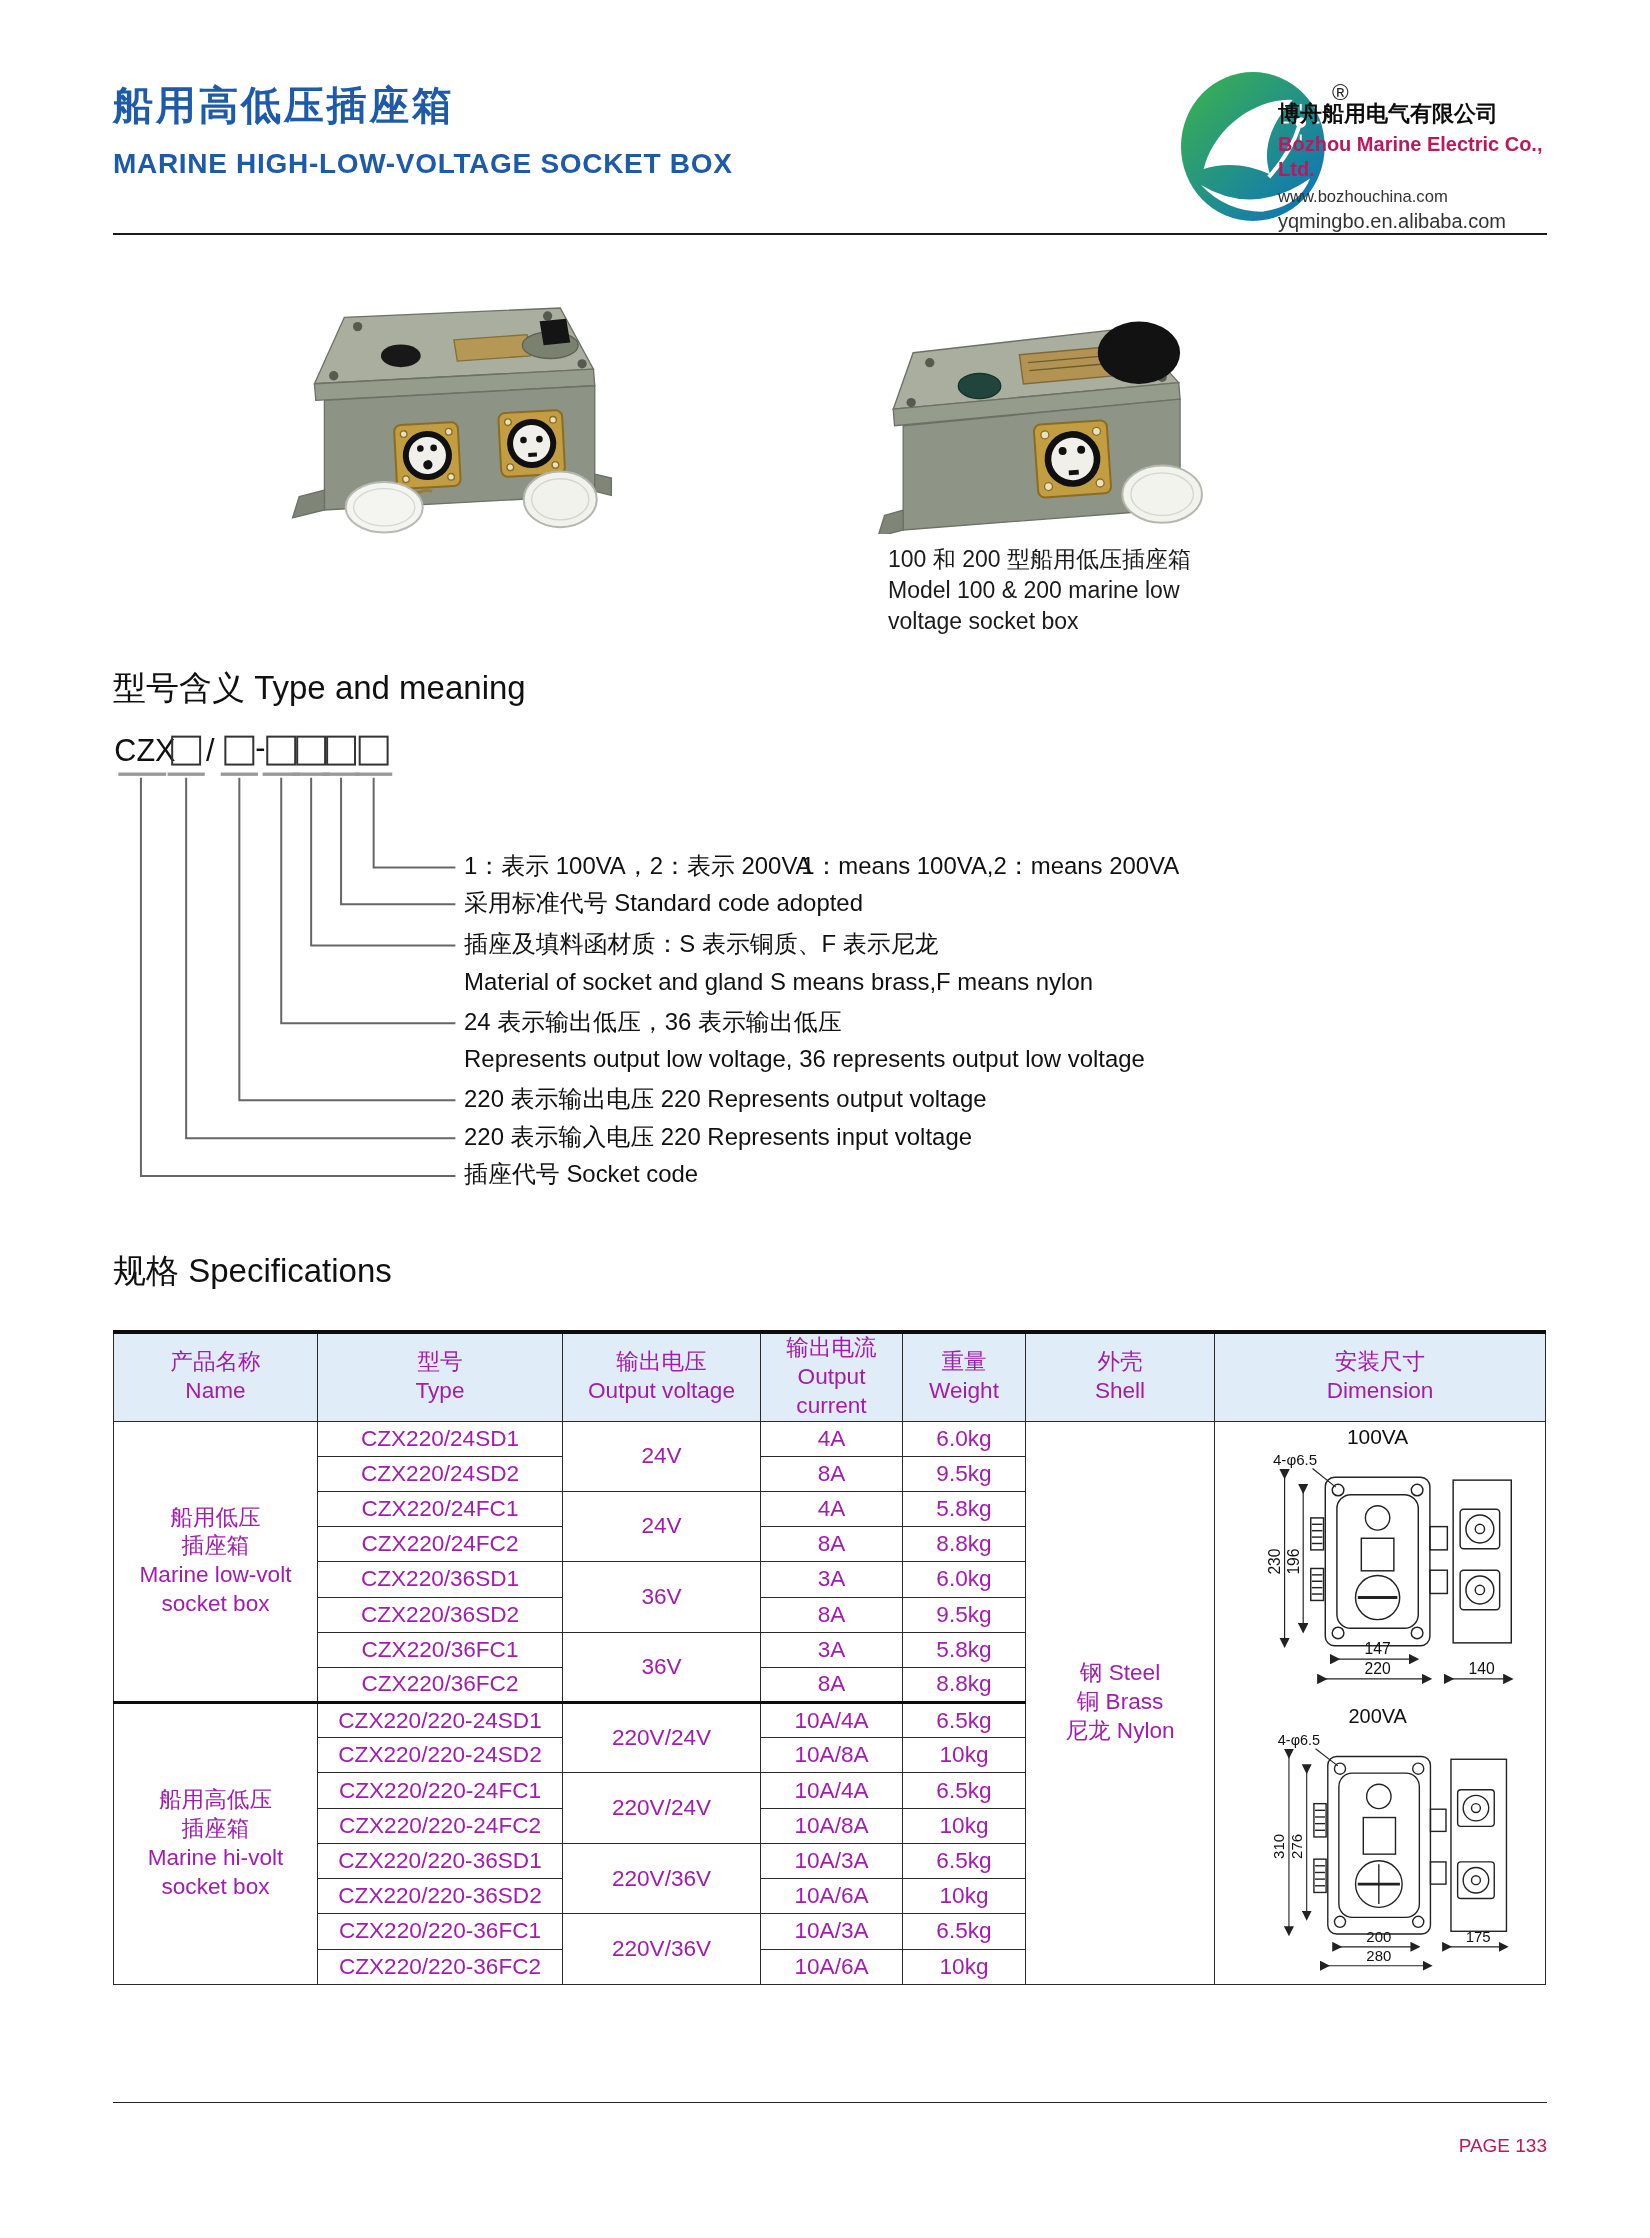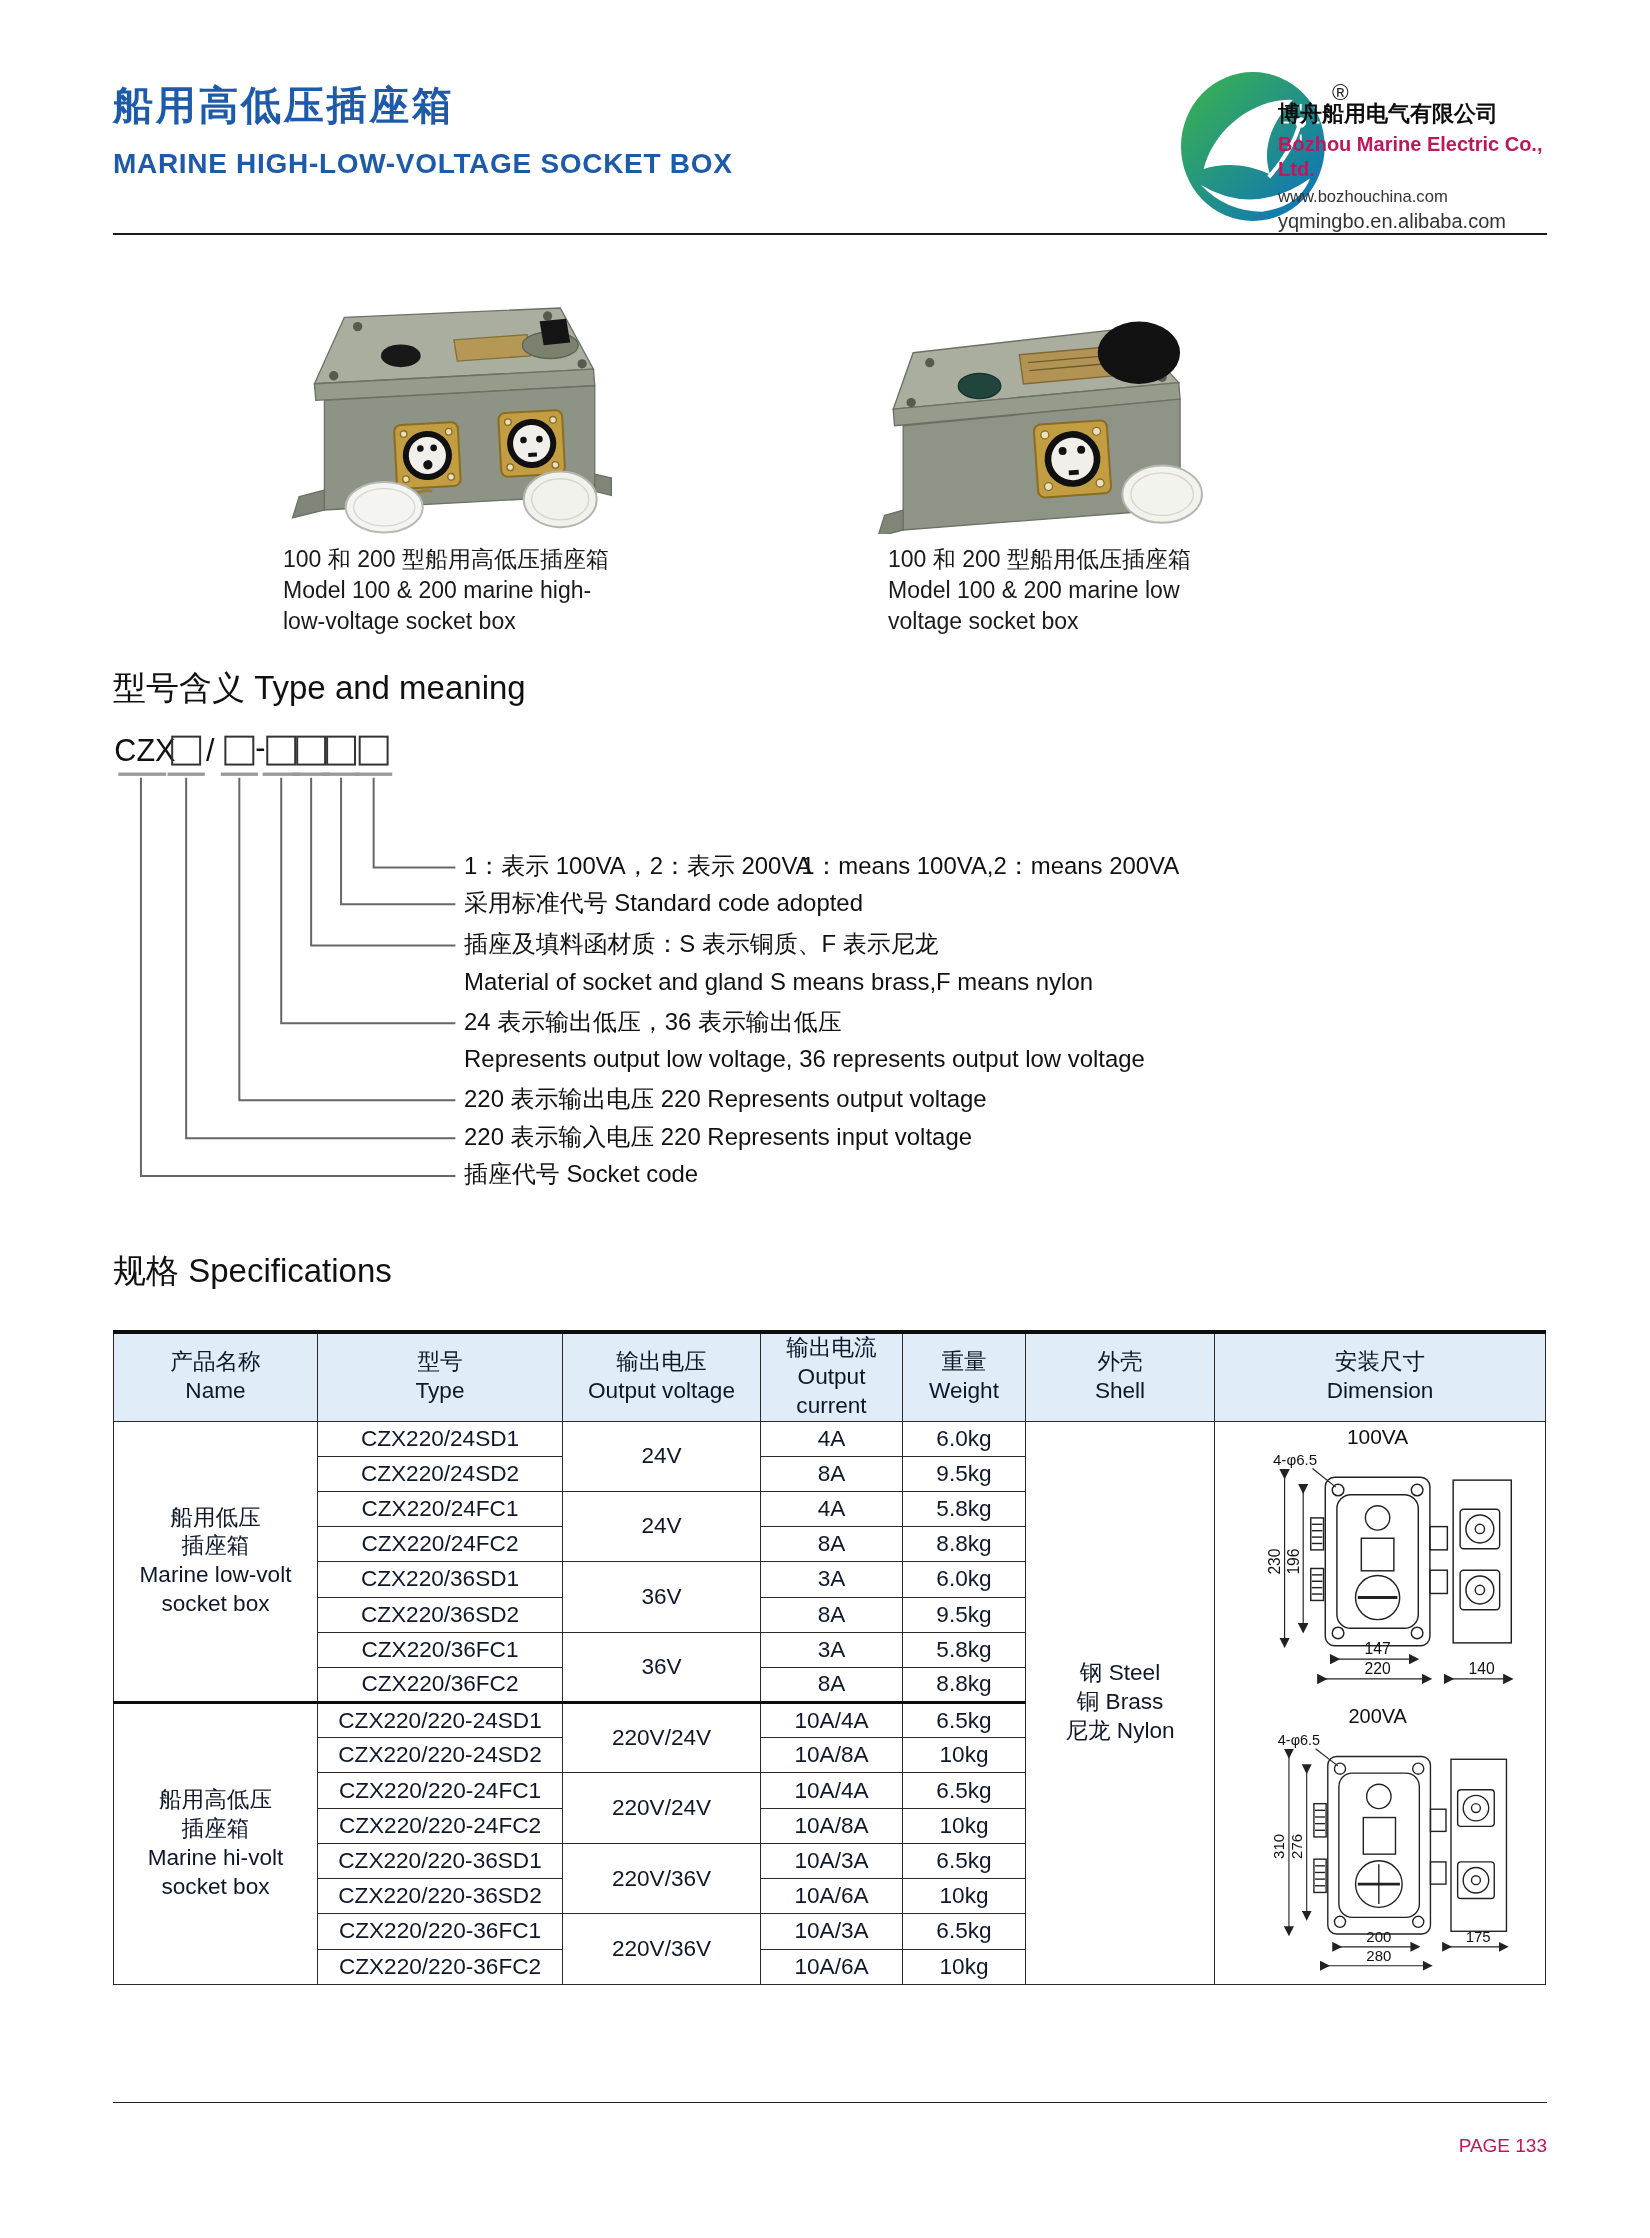--- a/index.html
+++ b/index.html
@@ -19,21 +19,21 @@
   
   .caption{width:505px;font-size:23px;line-height:1.35;color:#1a1a1a;}
   .cap-left{left:283px;top:544px;}
   .cap-right{left:888px;top:544px;}
   
   .sec-h{font-size:33px;color:#101010;}
   .h-type{left:113px;top:666px;}
   .h-spec{left:113px;top:1249px;}
   
   .tablewrap{left:113px;top:1330px;}
-  table.spec{border-collapse:collapse;table-layout:fixed;font-size:22.6px;color:#0f172a;}
+  table.spec{border-collapse:collapse;table-layout:fixed;font-size:22.6px;color:#a21caf;}
   table.spec{border:1.3px solid #222;border-top:4.7px solid #0d0d0d;}
   table.spec td,table.spec th{border:1.3px solid #2a2a2a;text-align:center;vertical-align:middle;
        padding:0;font-weight:normal;overflow:hidden;}
   tr.hdr{height:85px;background:#e0edf9;}
   tr.r{height:35px;}
   .gdiv{border-top:3.3px solid #0d0d0d !important;}
   .hline{line-height:1.28;}
   .dim-cell{vertical-align:top !important;}
   .dimstack{display:flex;flex-direction:column;align-items:center;}
   
@@ -168,25 +168,20 @@
         <circle cx="349" cy="252" r="6" fill="#111"></circle>
       <rect x="328" y="282" width="15" height="7" fill="#111"></rect>
     </g>
     <g>
       <path d="M438,286 q18,-12 30,-6" stroke="#9a7b2e" stroke-width="4" fill="none"></path>
       <ellipse cx="470" cy="318" rx="60" ry="43" fill="#f3f3ee" stroke="#b7b7b1" stroke-width="3"></ellipse>
       <ellipse cx="470" cy="318" rx="47" ry="32" fill="none" stroke="#d6d6d0" stroke-width="2"></ellipse>
     </g>
   </svg>
 
-  <div class="abs caption cap-left">
-    <div>100 和 200 型船用高低压插座箱</div>
-    <div>Model 100 &amp; 200 marine high-</div>
-    <div>low-voltage socket box</div>
-  </div>
   <div class="abs caption cap-right">
     <div>100 和 200 型船用低压插座箱</div>
     <div>Model 100 &amp; 200 marine low</div>
     <div>voltage socket box</div>
   </div>
 
   <div class="abs sec-h h-type">型号含义 Type and meaning</div>
 
   <svg class="abs" style="left:113px;top:726px" width="1363" height="492" viewBox="0 0 2050 740">
     <text x="2" y="52" font-size="46" fill="#111">CZX</text>

